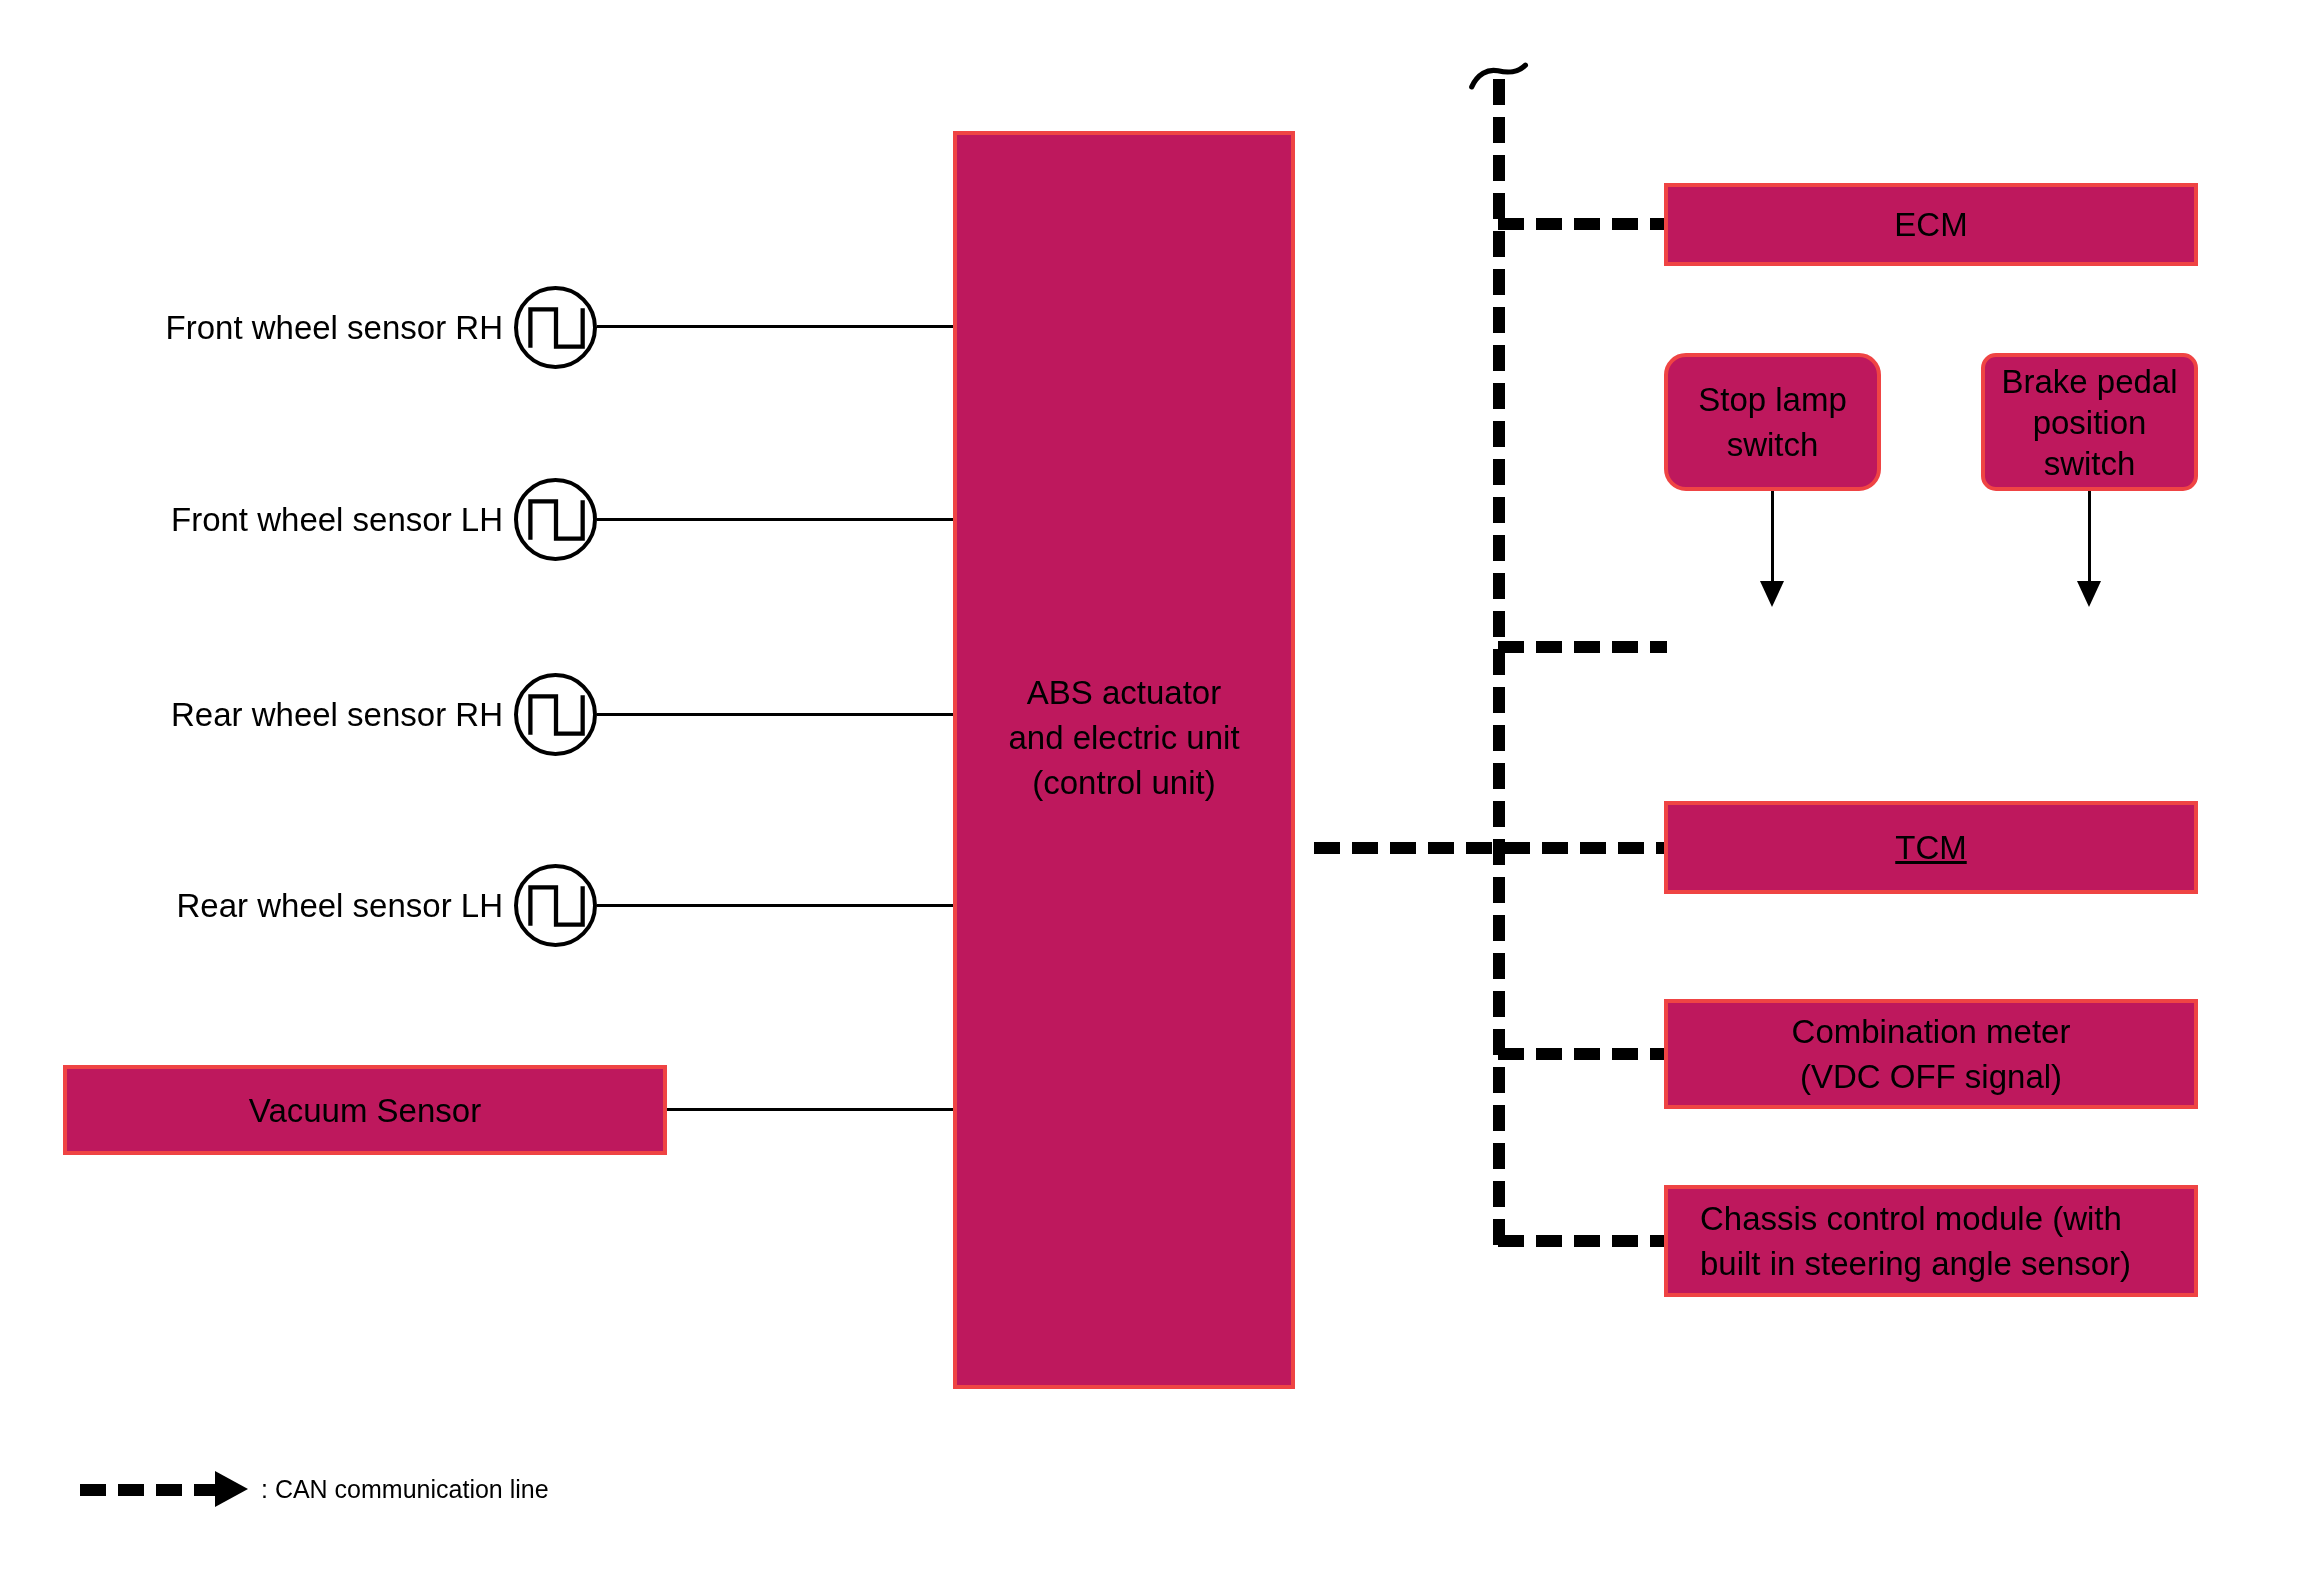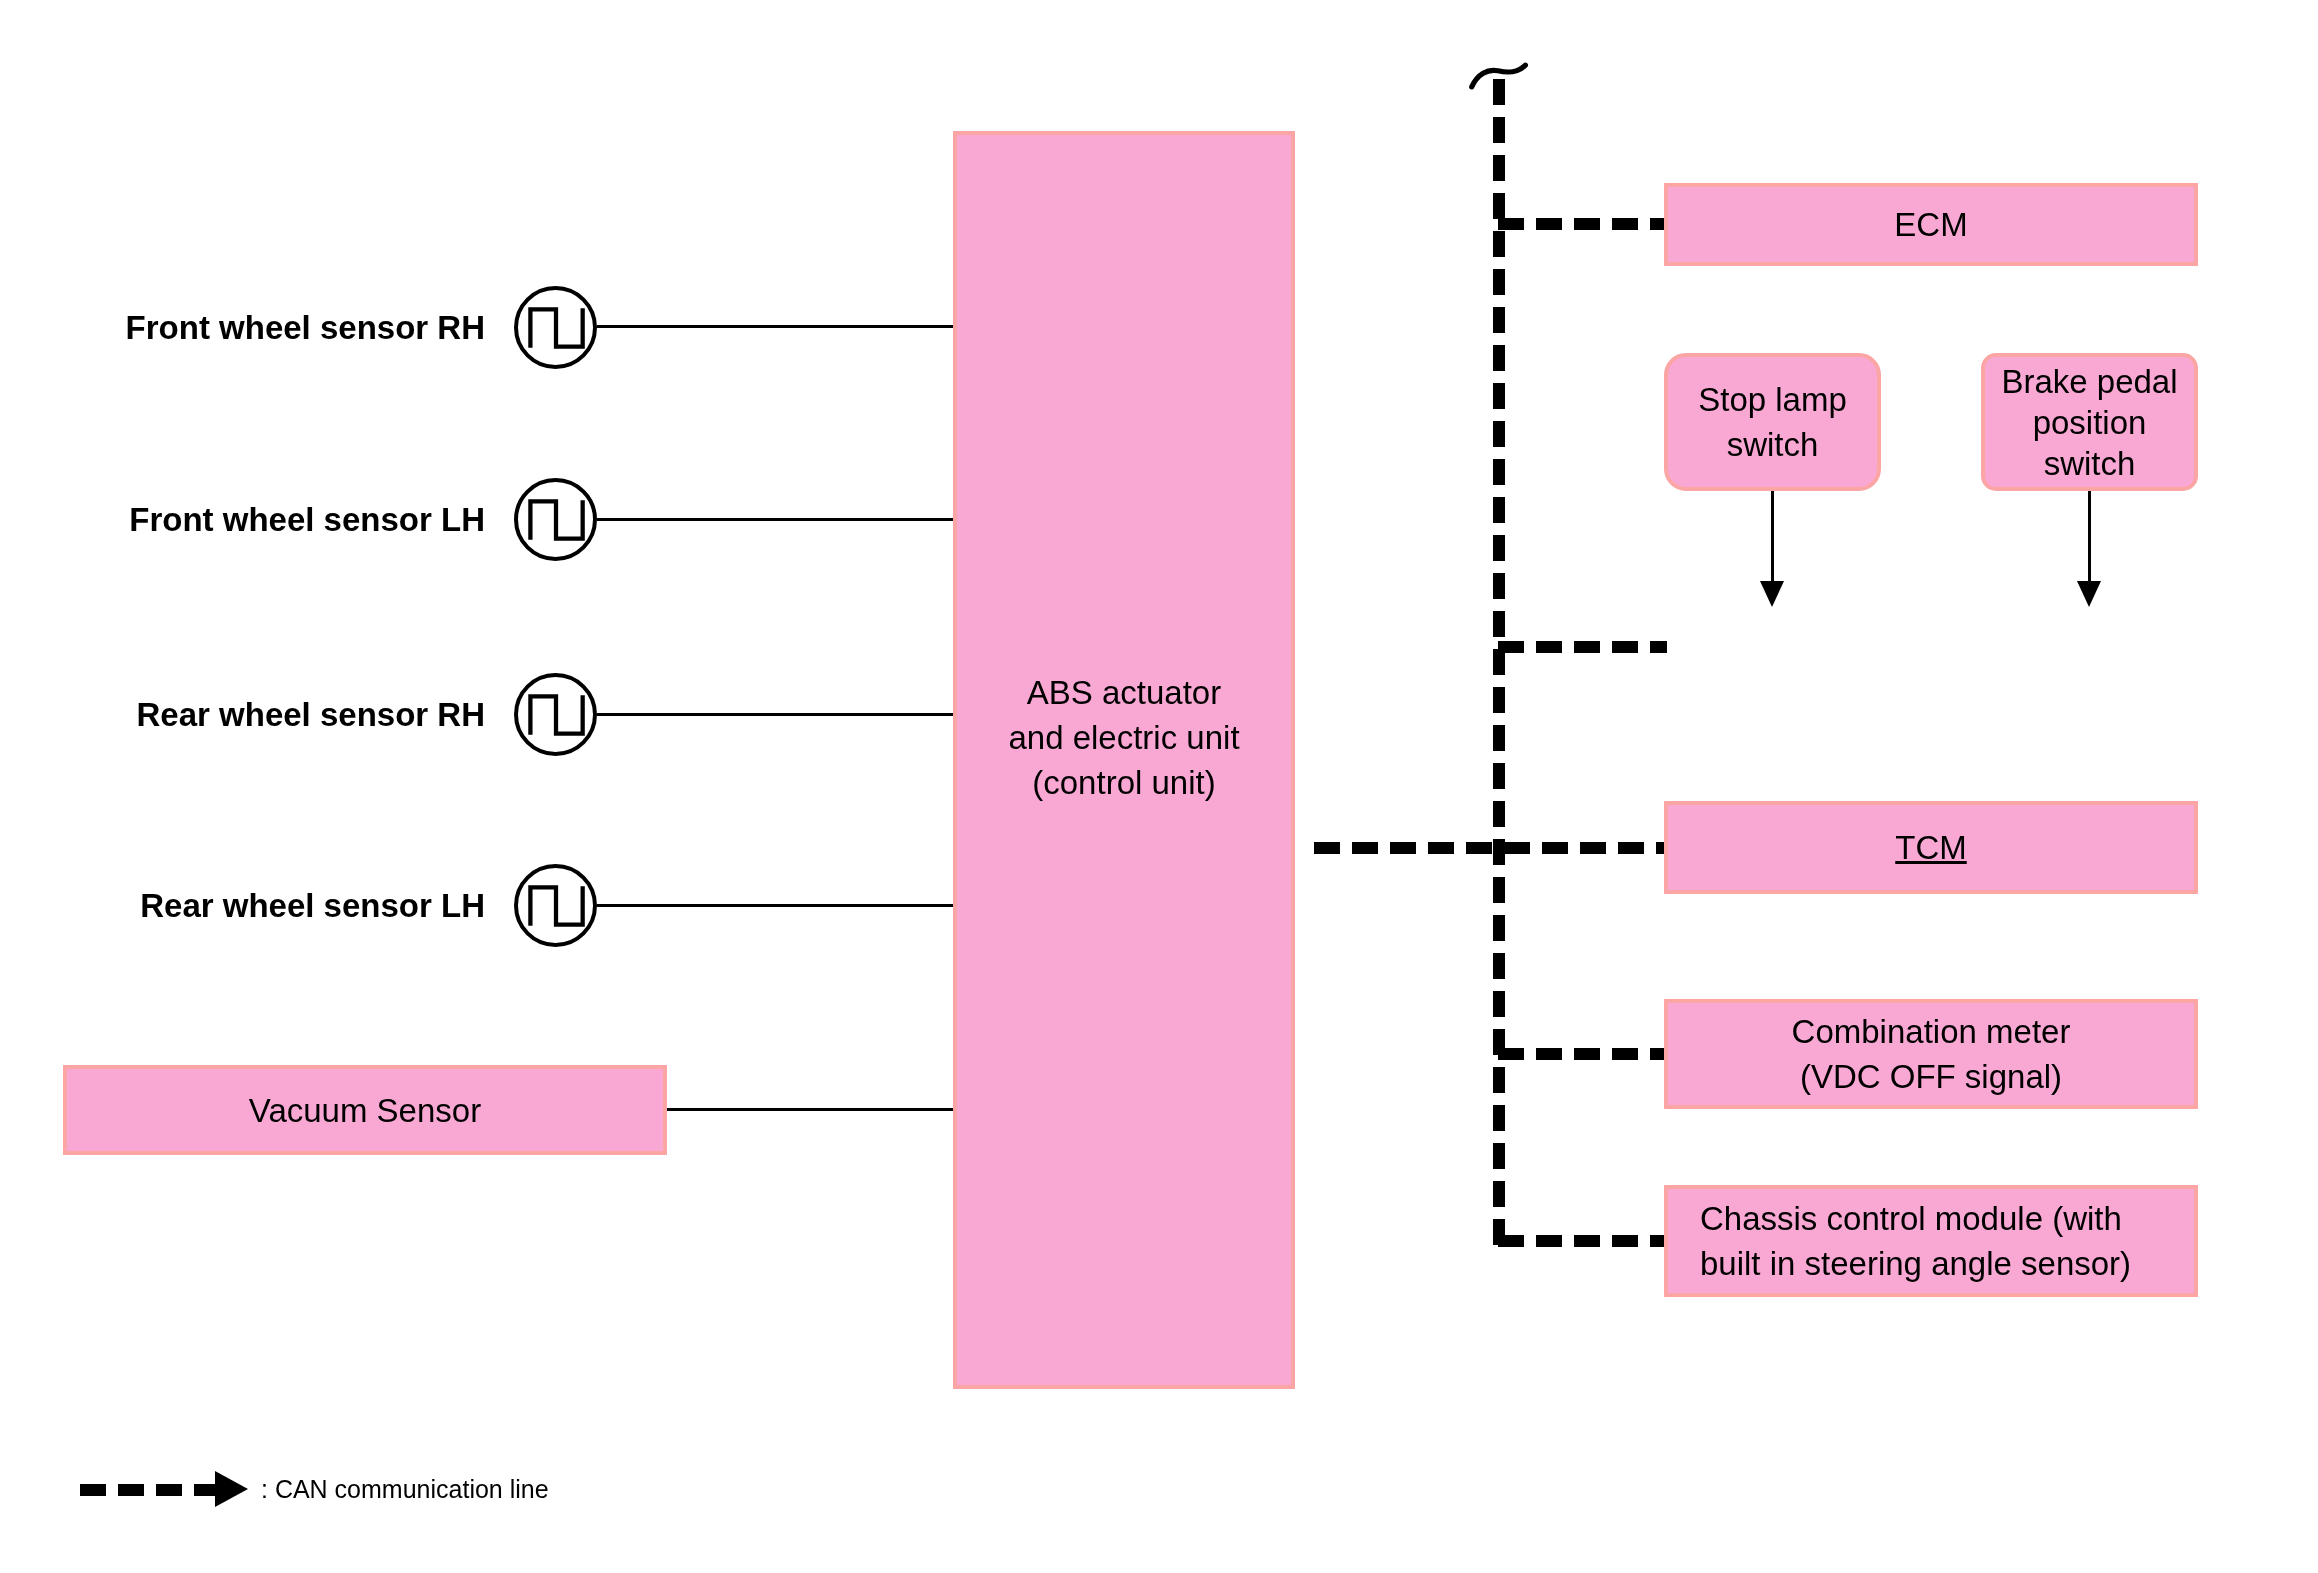--- a/index.html
+++ b/index.html
@@ -1,36 +1,36 @@
 <!DOCTYPE html>
 <html style="font-size:9.2px"><head>
 <meta charset="utf-8">
 <style>
   html,body{margin:0;padding:0;background:#fff;}
   #canvas{
     position:relative;width:2319px;height:1573px;background:#fff;overflow:hidden;
     font-family:"Liberation Sans", sans-serif;color:#000;
   }
   .box{
-    position:absolute;background:#f9a8d4;border:4px solid #fca5a5;box-sizing:border-box;
+    position:absolute;background:#be185d;border:4px solid #ef4444;box-sizing:border-box;
     display:flex;flex-direction:column;align-items:center;justify-content:center;
     text-align:center;font-size:33px;line-height:45px;
   }
   .box.left-text{align-items:flex-start;text-align:left;padding-left:32px;}
   .thinline{position:absolute;background:#000;height:3.4px;}
   .vthinline{position:absolute;background:#000;width:3.4px;}
   .canh{position:absolute;height:11.5px;background:repeating-linear-gradient(90deg,#000 0 26.4px,#fff 26.4px 38px);}
   .canv{position:absolute;width:11.5px;background:repeating-linear-gradient(180deg,#000 0 26.4px,#fff 26.4px 38px);}
   .sensor-circle{
     position:absolute;width:83px;height:83px;border:4px solid #000;border-radius:50%;
     box-sizing:border-box;background:#fff;display:flex;align-items:center;justify-content:center;
   }
   .sensor-label{
-    position:absolute;left:68px;width:417px;text-align:right;
-    font-size:33px;line-height:39px;height:39px;font-weight:bold;
+    position:absolute;left:86px;width:417px;text-align:right;
+    font-size:33px;line-height:39px;height:39px;
   }
   .arrowhead-down{position:absolute;width:0;height:0;border-left:12.6px solid transparent;border-right:12.6px solid transparent;border-top:26.4px solid #000;}
   .arrowhead-right{position:absolute;width:0;height:0;border-top:18.4px solid transparent;border-bottom:18.4px solid transparent;border-left:33px solid #000;}
   .legend-text{position:absolute;font-size:25px;line-height:40px;}
   svg{display:block;}
 </style>
 </head>
 <body>
 
 <div id="canvas">

